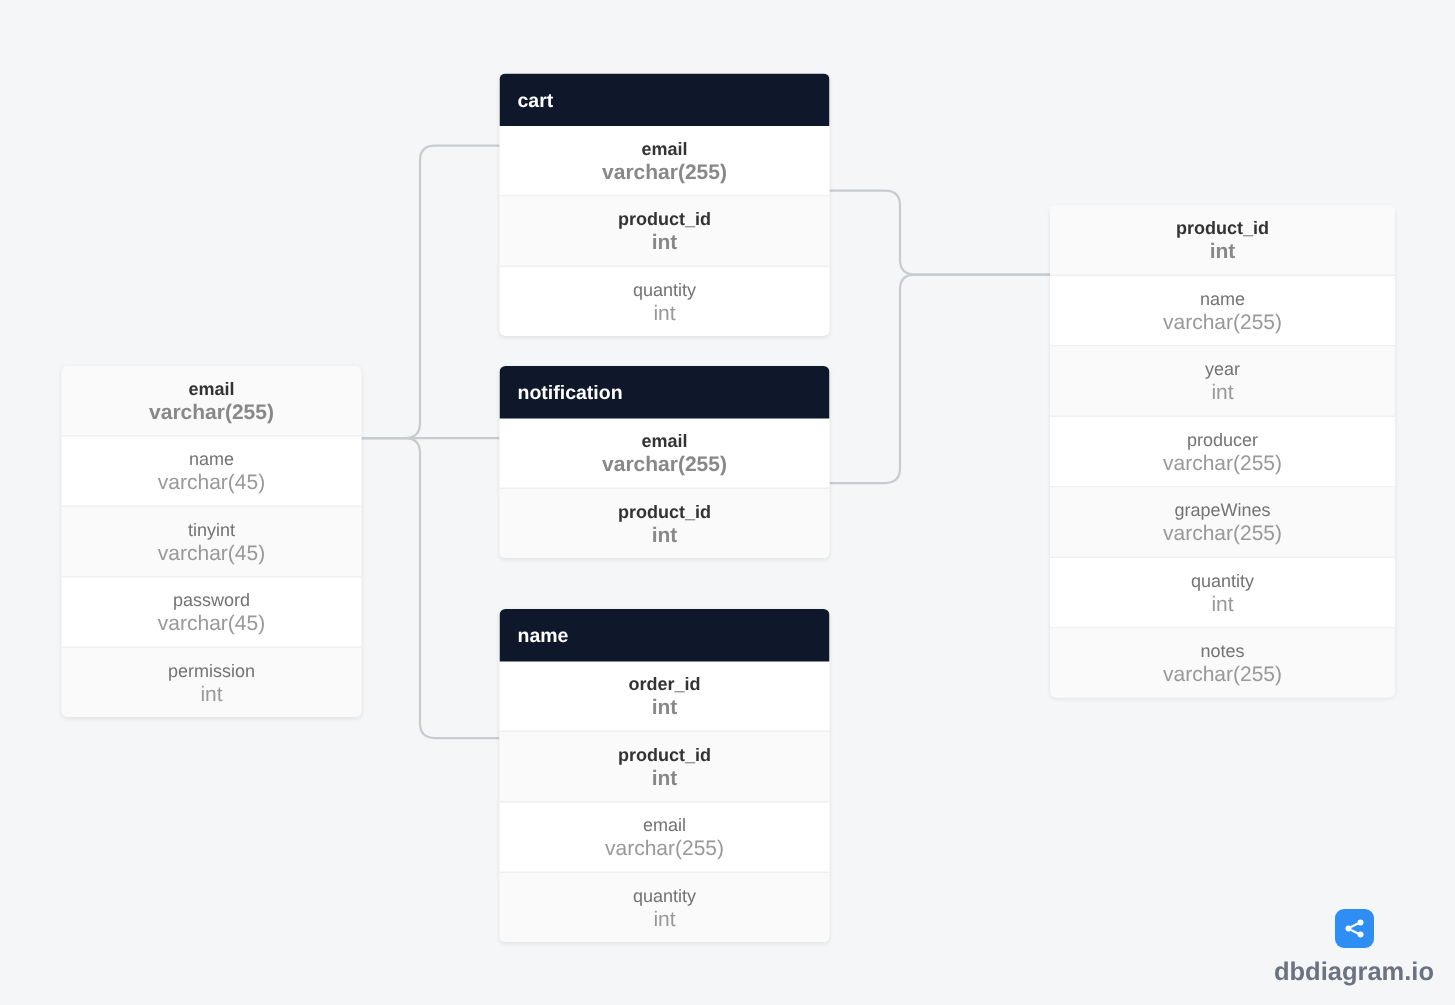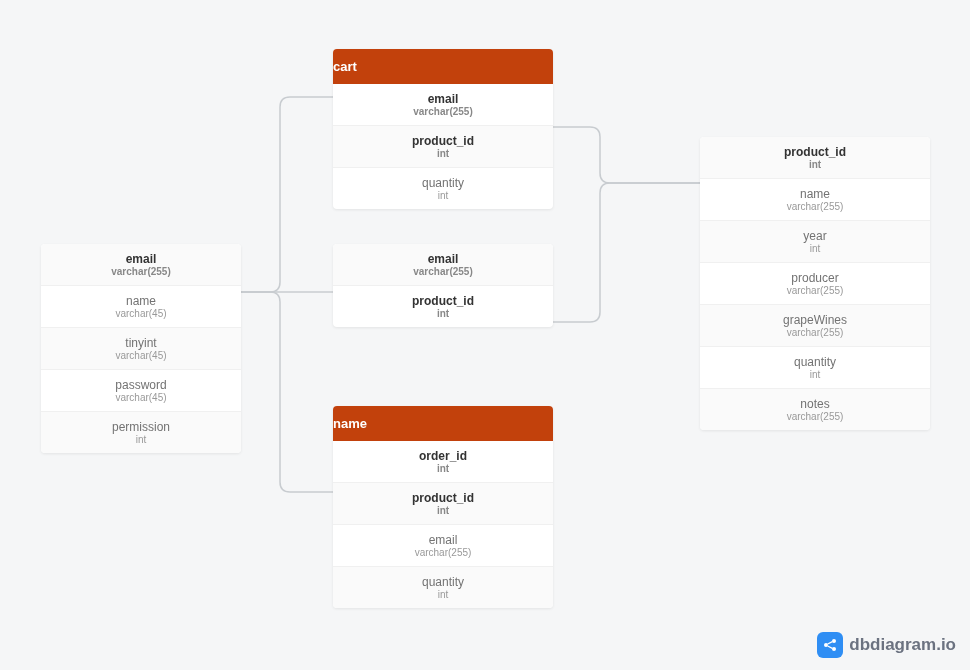--- a/index.html
+++ b/index.html
@@ -12,25 +12,25 @@
     overflow: hidden;
   }
   .table {
     position: absolute;
     background: #fff;
     border-radius: 4px;
     box-shadow: 0 1px 3px rgba(0,0,0,0.08);
     overflow: hidden;
   }
   .table-header {
-    background: #c2410c;
+    background: #0f172a;
     color: #fff;
     font-weight: 700;
     font-size: 13px;
-    padding: 10px 0;
+    padding: 10px 12px;
   }
   .row {
     display: flex;
     justify-content: space-between;
     align-items: center;
     padding: 8px 12px;
     font-size: 12px;
     border-bottom: 1px solid #f0f0f0;
     flex-direction: column;
   }
@@ -40,21 +40,21 @@
   .row:last-child { border-bottom: none; }
   .col-name {
     color: #737373;
   }
   .col-name.pk {
     font-weight: 700;
     color: #333;
   }
   .col-type {
     color: #999;
-    font-size: 10px;
+    font-size: 14px;
   }
   .col-type.pk {
     font-weight: 700;
     color: #888;
   }
   svg.conns {
     position: absolute;
     top: 0; left: 0;
     width: 970px;
     height: 670px;
@@ -65,20 +65,21 @@
     stroke: #c8ccd0;
     stroke-width: 1.5;
   }
   .logo {
     position: absolute;
     bottom: 12px;
     right: 14px;
     display: flex;
     align-items: center;
     gap: 6px;
+    flex-direction: column;
   }
   .logo-icon {
     width: 26px;
     height: 26px;
     background: #2f8ef4;
     border-radius: 6px;
     display: flex;
     align-items: center;
     justify-content: center;
     color: #fff;
@@ -138,20 +139,21 @@
     <span class="col-name pk">product_id</span>
     <span class="col-type pk">int</span>
   </div>
   <div class="row">
     <span class="col-name">quantity</span>
     <span class="col-type">int</span>
   </div>
 </div>
 
 <div class="table" style="left:333px; top:244px; width:220px;">
+  <div class="table-header">notification</div>
   <div class="row">
     <span class="col-name pk">email</span>
     <span class="col-type pk">varchar(255)</span>
   </div>
   <div class="row">
     <span class="col-name pk">product_id</span>
     <span class="col-type pk">int</span>
   </div>
 </div>
 

